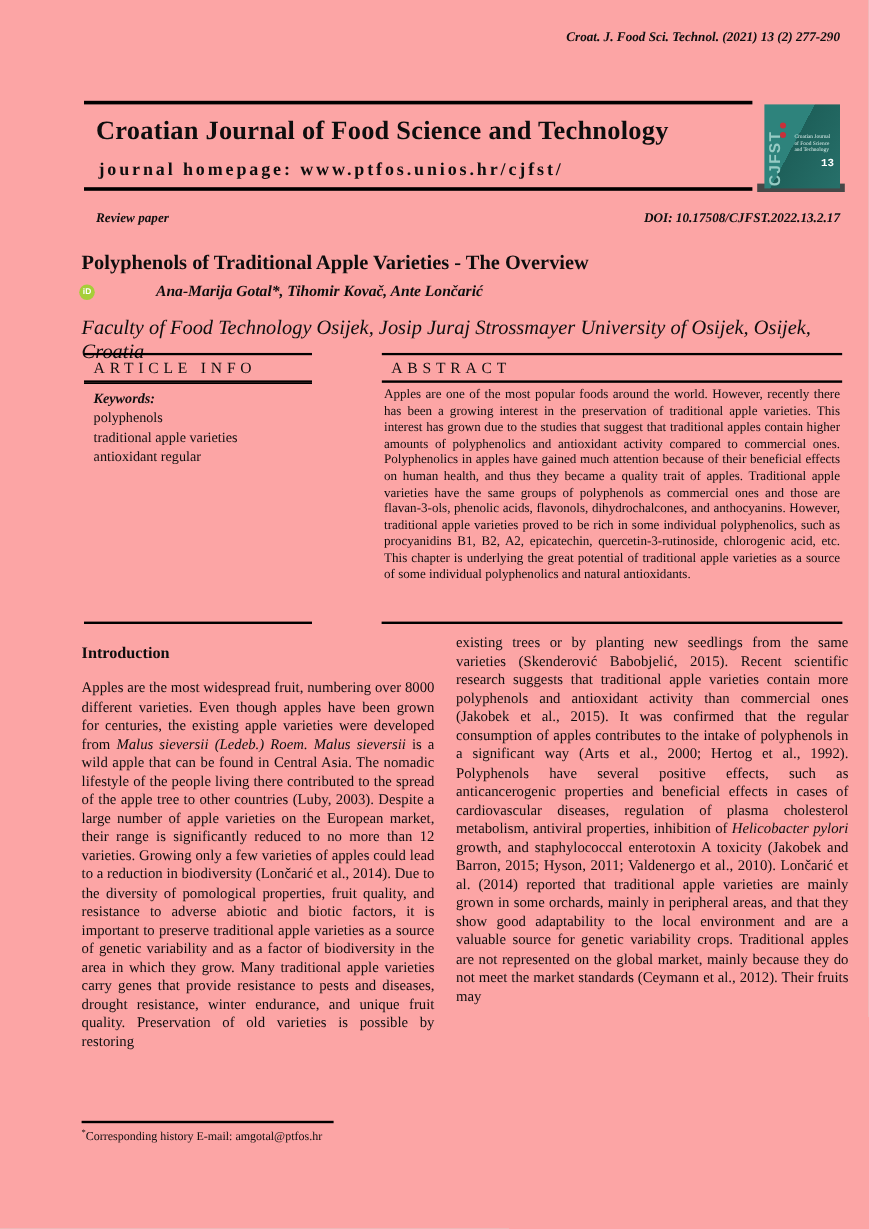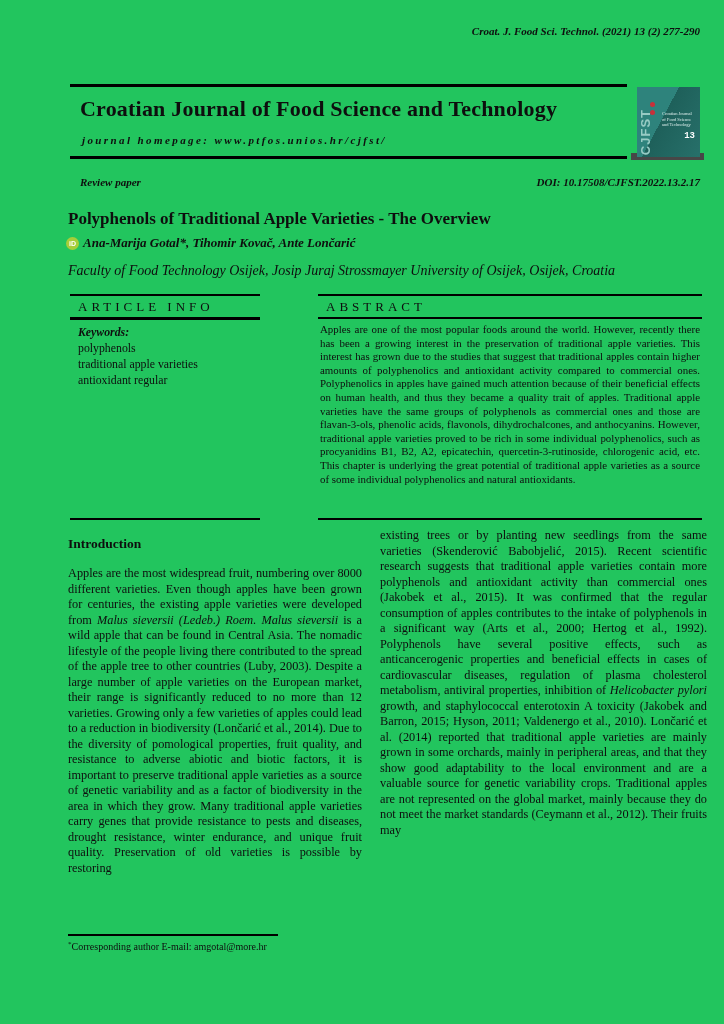--- a/index.html
+++ b/index.html
@@ -1,56 +1,56 @@
 <!DOCTYPE html>
 <html><head>
 <meta charset="utf-8">
 <style>
   html,body { margin:0; padding:0; background:#d9d9d9; }
   .page {
     position:relative; width:724px; height:1024px; margin:0 auto;
-    background:#22c55e; color:#0e0e0e; overflow:hidden;
+    background:#fca5a5; color:#0e0e0e; overflow:hidden;
     font-family:"Liberation Serif","DejaVu Serif",serif;
   }
   .running-head { position:absolute; top:25px; right:24px; font-size:11px; font-style:italic; font-weight:bold; }
 
   .rule { position:absolute; background:#000; }
   .rule-top    { left:70px; top:84px;  width:557px; height:3px; }
   .rule-bottom { left:70px; top:156px; width:557px; height:3px; }
 
   .journal-title { position:absolute; left:80px; top:96px; font-size:22px; font-weight:bold; letter-spacing:0.2px; }
-  .homepage { position:absolute; left:82px; top:134px; font-size:11px; font-style:italic; font-weight:bold; letter-spacing:2.4px; cursor:pointer; }
+  .homepage { position:absolute; left:82px; top:134px; font-size:15px; font-weight:bold; letter-spacing:2.4px; cursor:pointer; }
 
   .cover-shadow { position:absolute; left:631px; top:153px; width:73px; height:7px; background:#474747; }
   .cover {
     position:absolute; left:637px; top:87px; width:63px; height:70px;
     background:linear-gradient(118deg,#2e837c 0%,#2e837c 42%,#1e605a 42%,#27706a 100%);
   }
   .cover-dot { position:absolute; width:5px; height:5px; border-radius:50%; background:#c9303a; left:13px; }
   .cover-dot.d1 { top:15px; } .cover-dot.d2 { top:23px; }
   .cover-smalltext { position:absolute; left:25px; top:24px; width:30px; font-size:4.5px; line-height:1.25; color:#dff0ee; }
   .cover-cjfst {
     position:absolute; left:1px; bottom:2px; writing-mode:vertical-rl; transform:rotate(180deg);
     font-size:13px; font-weight:bold; color:#97cbc4; letter-spacing:1px; font-family:"Liberation Sans",sans-serif;
   }
   .cover-issue { position:absolute; right:5px; bottom:16px; font-size:9px; font-weight:bold; color:#fff; font-family:Liberation Mono, monospace; }
 
   .review-paper { position:absolute; left:80px; top:176px; font-size:11px; font-style:italic; font-weight:600; }
   .doi { position:absolute; right:24px; top:176px; font-size:11px; font-style:italic; font-weight:bold; }
 
   .article-title { position:absolute; left:68px; top:209px; margin:0; font-size:17px; font-weight:bold; }
 
-  .authors-row { position:absolute; left:66px; top:235px; display:flex; align-items:center; }
+  .authors-row { position:absolute; left:66px; top:235px; display:flex; align-items:center;gap:47px; }
   .orcid {
     width:13px; height:13px; border-radius:50%; background:#a6ce39; color:#fff;
     font-size:7px; font-weight:bold; display:inline-flex; align-items:center; justify-content:center;
     margin-right:4px; font-family:"Liberation Sans",sans-serif; cursor:pointer;
   }
   .authors { font-size:13px; font-weight:bold; font-style:italic; }
-  .affiliation { position:absolute; left:68px; top:263px; font-size:14px; font-style:italic; }
+  .affiliation { position:absolute; left:68px; top:263px; font-size:17px; font-style:italic; }
 
   .info-col, .abstract-col { position:absolute; top:294px; border-bottom:2px solid #000; box-sizing:border-box; height:226px; overflow:hidden; }
   .info-col { left:70px; width:190px; }
   .abstract-col { left:318px; width:384px; }
   .hrule2 { height:2px; background:#000; }
   .hrule1 { height:1px; background:#000; }
   .col-heading { font-size:13px; letter-spacing:4px; padding:3px 0 2px 8px; }
   .col-pad { padding:4px 2px 5px 8px; font-size:11.8px; line-height:16px; }
   .lab-italic { font-style:italic; font-weight:600; }
   .abstract-text { margin:4px 2px 0 2px; font-size:10.9px; line-height:13.6px; text-align:justify; }
@@ -123,15 +123,15 @@
   <div class="body-left">
     <div class="intro-heading">Introduction</div>
     <p class="body-par"><span>Apples are the most widespread fruit, numbering over 8000 different varieties. Even though apples have been grown for centuries, the existing apple varieties were developed from </span><span class="i">Malus sieversii (Ledeb.) Roem. Malus sieversii</span><span> is a wild apple that can be found in Central Asia. The nomadic lifestyle of the people living there contributed to the spread of the apple tree to other countries (Luby, 2003). Despite a large number of apple varieties on the European market, their range is significantly reduced to no more than 12 varieties. Growing only a few varieties of apples could lead to a reduction in biodiversity (Lončarić et al., 2014). Due to the diversity of pomological properties, fruit quality, and resistance to adverse abiotic and biotic factors, it is important to preserve traditional apple varieties as a source of genetic variability and as a factor of biodiversity in the area in which they grow. Many traditional apple varieties carry genes that provide resistance to pests and diseases, drought resistance, winter endurance, and unique fruit quality. Preservation of old varieties is possible by restoring</span></p>
   </div>
 
   <div class="body-right">
     <p class="body-par"><span>existing trees or by planting new seedlings from the same varieties (Skenderović Babobjelić, 2015). Recent scientific research suggests that traditional apple varieties contain more polyphenols and antioxidant activity than commercial ones (Jakobek et al., 2015). It was confirmed that the regular consumption of apples contributes to the intake of polyphenols in a significant way (Arts et al., 2000; Hertog et al., 1992). Polyphenols have several positive effects, such as anticancerogenic properties and beneficial effects in cases of cardiovascular diseases, regulation of plasma cholesterol metabolism, antiviral properties, inhibition of </span><span class="i">Helicobacter pylori</span><span> growth, and staphylococcal enterotoxin A toxicity (Jakobek and Barron, 2015; Hyson, 2011; Valdenergo et al., 2010). Lončarić et al. (2014) reported that traditional apple varieties are mainly grown in some orchards, mainly in peripheral areas, and that they show good adaptability to the local environment and are a valuable source for genetic variability crops. Traditional apples are not represented on the global market, mainly because they do not meet the market standards (Ceymann et al., 2012). Their fruits may</span></p>
   </div>
 
   <div class="footnote-rule"></div>
-  <div class="footnote"><sup>*</sup><span>Corresponding author E-mail: amgotal@more.hr</span></div>
+  <div class="footnote"><sup>*</sup><span>Corresponding history E-mail: amgotal@ptfos.hr</span></div>
 
 </div>
 
 </body></html>

